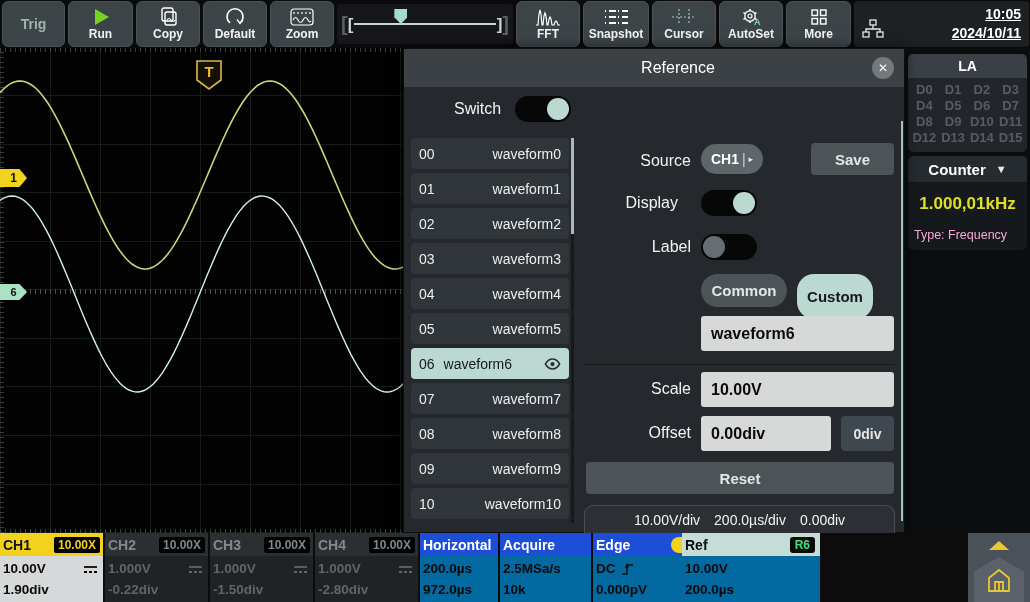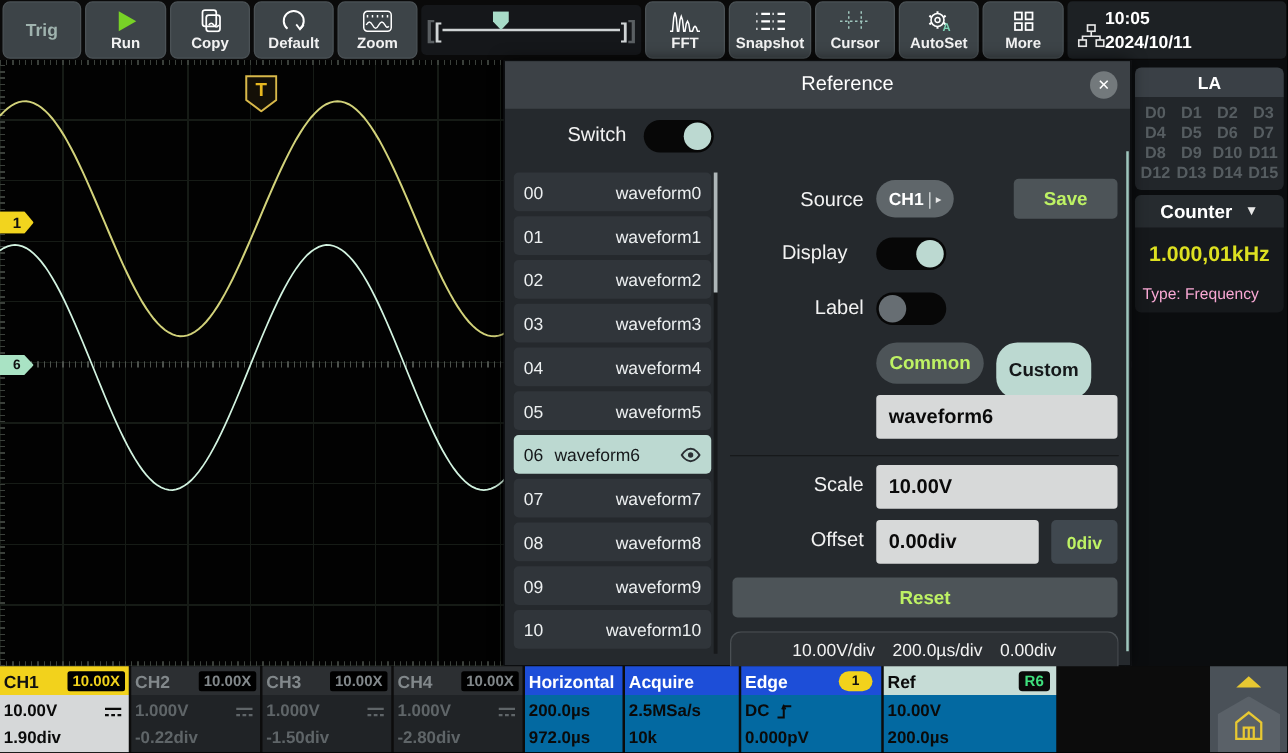--- a/index.html
+++ b/index.html
@@ -28,21 +28,21 @@
               display:flex; align-items:center; padding:0 4px; }
   .timeline .obr { color:#5a5f62; font-size:20px; font-weight:bold; line-height:1; }
   .timeline .ibr { color:#cfd3d4; font-size:17px; font-weight:bold; line-height:1; }
   .timeline .tl-line { flex:1; height:2px; background:#cfd3d4; position:relative; margin:0 1px; }
   .tl-marker { position:absolute; left:40px; top:-14px; width:13px; height:15px; background:#a8dcc8;
                clip-path:polygon(0 0,100% 0,100% 55%,50% 100%,0 55%); }
 
   .clockblk { position:absolute; left:854px; top:1px; width:175px; height:46px; background:#1d2124; border-radius:4px;
               display:flex; align-items:center; }
   .clockblk .net { margin-left:8px; margin-top:14px; }
-  .clock-text { flex:1; padding-right:8px; color:#fff; font-size:14px; font-weight:bold; line-height:1.35; }
+  .clock-text { flex:1; text-align:right; padding-right:8px; color:#fff; font-size:14px; font-weight:bold; line-height:1.35;text-decoration:underline; }
 
   
   .scope { position:absolute; left:0; top:48px; width:905px; height:485px; background:#020202;
     background-image:
       repeating-linear-gradient(90deg, #161b16 0 1px, transparent 1px 50px),
       repeating-linear-gradient(0deg, #161b16 0 1px, transparent 1px 48.5px);
   }
   .ticks-h { position:absolute; left:0; width:905px; height:4px;
              background:repeating-linear-gradient(90deg, #3a3f3a 0 1px, transparent 1px 5px); }
   .ticks-center { position:absolute; left:0; top:241px; width:905px; height:5px;
@@ -79,21 +79,21 @@
   .wf-item.sel { background:#bcd9d1; color:#15181a; }
   .wf-item .eye { margin-left:auto; display:flex; }
   .list-scroll { position:absolute; left:167px; top:89px; width:3px; height:385px; background:#17191b; }
   .list-scroll .thumb { position:absolute; top:0; left:0; width:3px; height:96px; background:#aeb6b8; }
 
   .panel-label { position:absolute; color:#f2f2f2; font-size:16px; text-align:right; width:110px; }
   .pill { position:absolute; height:30px; border-radius:15px; display:flex; align-items:center; justify-content:center; cursor:pointer; }
   .src-pill { left:297px; top:95px; width:62px; background:#5f666a; color:#fff; font-size:14px; font-weight:bold; gap:3px; }
   .src-pill .divd { color:#cfd3d4; font-weight:normal; }
   .src-pill .caret { font-size:9px; color:#e8e8e8; }
-  .btn { display:flex; align-items:center; justify-content:center; color:#bef264; font-weight:bold; cursor:pointer; border-radius:4px; background:#4d5458; }
+  .btn { display:flex; align-items:center; justify-content:center; color:#e5e5e5; font-weight:bold; cursor:pointer; border-radius:4px; background:#4d5458; }
   .save-btn { position:absolute; left:407px; top:94px; width:83px; height:32px; font-size:15px; }
   .common-btn { position:absolute; left:297px; top:225px; width:86px; height:33px; border-radius:17px; font-size:15px; }
   .custom-btn { position:absolute; left:393px; top:225px; width:76px; height:45px; border-radius:17px; background:#bcd9d1; color:#15181a; font-size:15px; }
   .field { position:absolute; background:#d7d9d9; border-radius:3px; color:#0a0a0a; font-weight:bold; font-size:16px;
            display:flex; align-items:center; padding-left:10px; }
   .name-field { left:297px; top:267px; width:193px; height:35px; }
   .divider { position:absolute; left:180px; top:315px; width:311px; height:1px; background:#17191b; }
   .scale-field { left:297px; top:323px; width:193px; height:35px; }
   .offset-field { left:297px; top:367px; width:130px; height:35px; }
   .zerodiv-btn { position:absolute; left:437px; top:367px; width:53px; height:35px; font-size:14px; background:#40484f; }
@@ -530,21 +530,21 @@
               <svg width="16" height="14" viewBox="0 0 16 14" fill="none" stroke="#0a0a0a" stroke-width="1.6">
                 <path d="M1 12 h5 v-9 h6"></path>
                 <path d="M4.5 5.5 L6 2.5 L7.5 5.5" stroke-width="1.2"></path>
               </svg>
             </span>
         </div>
         <div class="bline">0.000pV</div>
       </div>
     </div>
 
-    <div class="cell info-cell ref-cell" style="left:707px; width:138px;">
+    <div class="cell info-cell ref-cell" style="left:682px; width:138px;">
       <div class="head">
         <span style="font-weight:bold;">Ref</span>
         <span class="ref-badge">R6</span>
       </div>
       <div class="body">
         <div class="bline">10.00V</div>
         <div class="bline">200.0µs</div>
       </div>
     </div>
 

